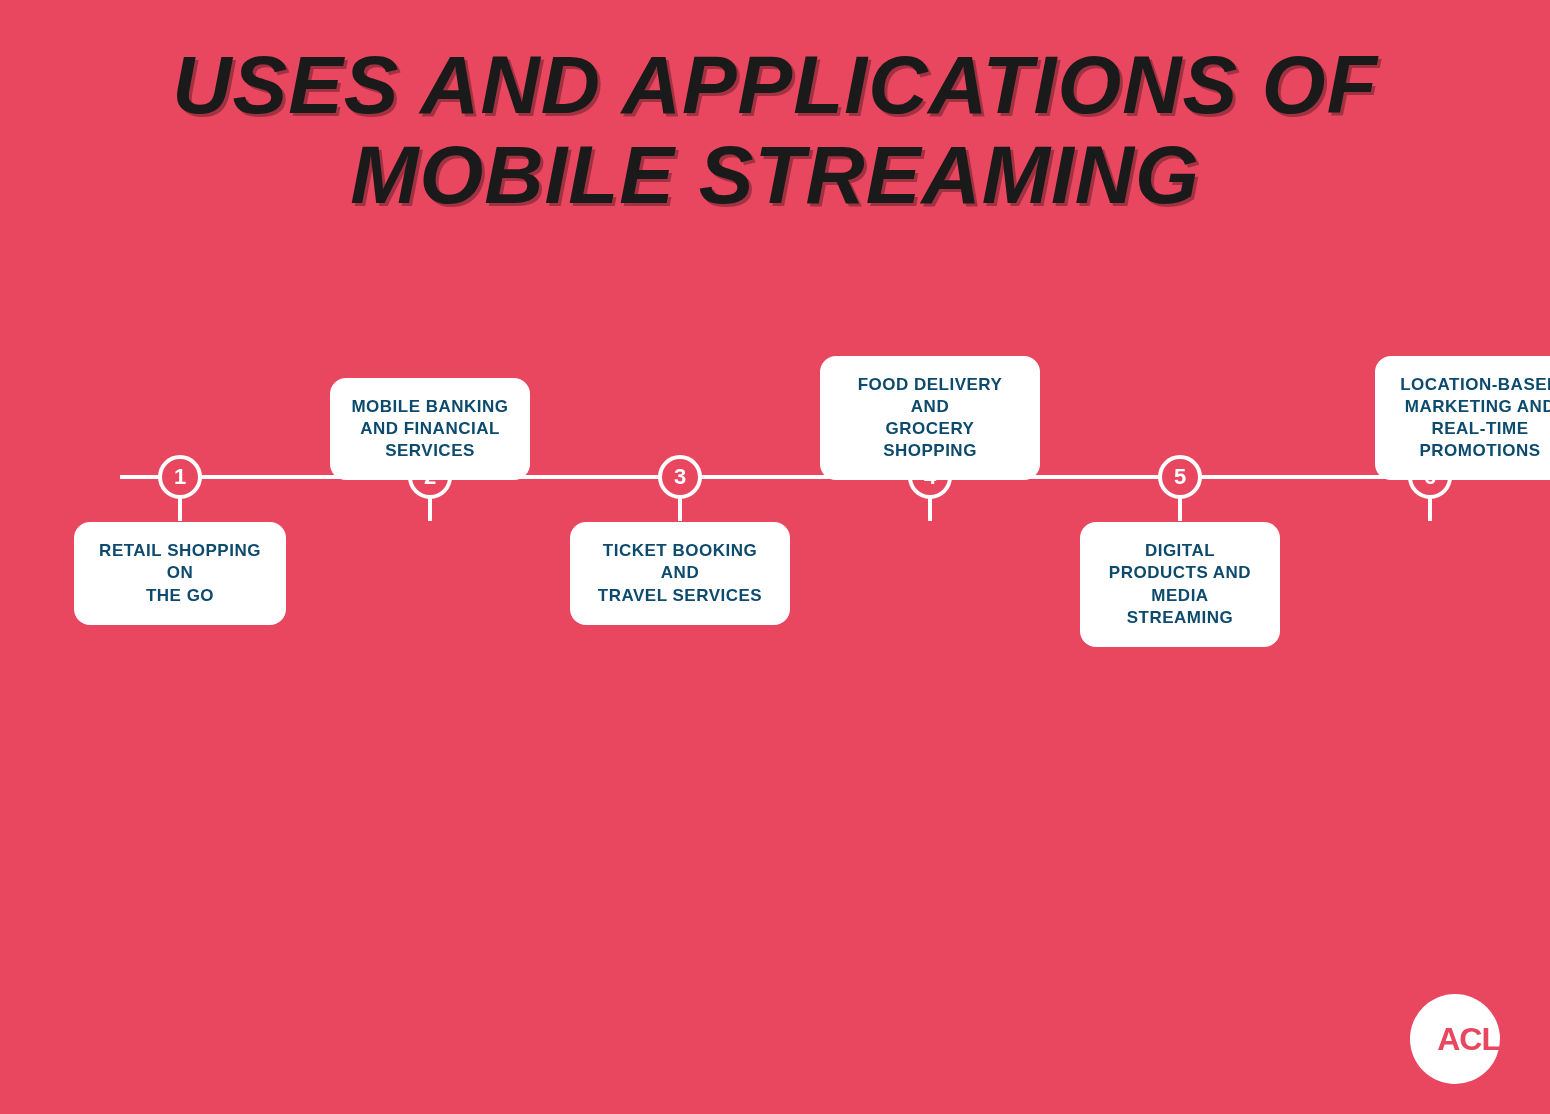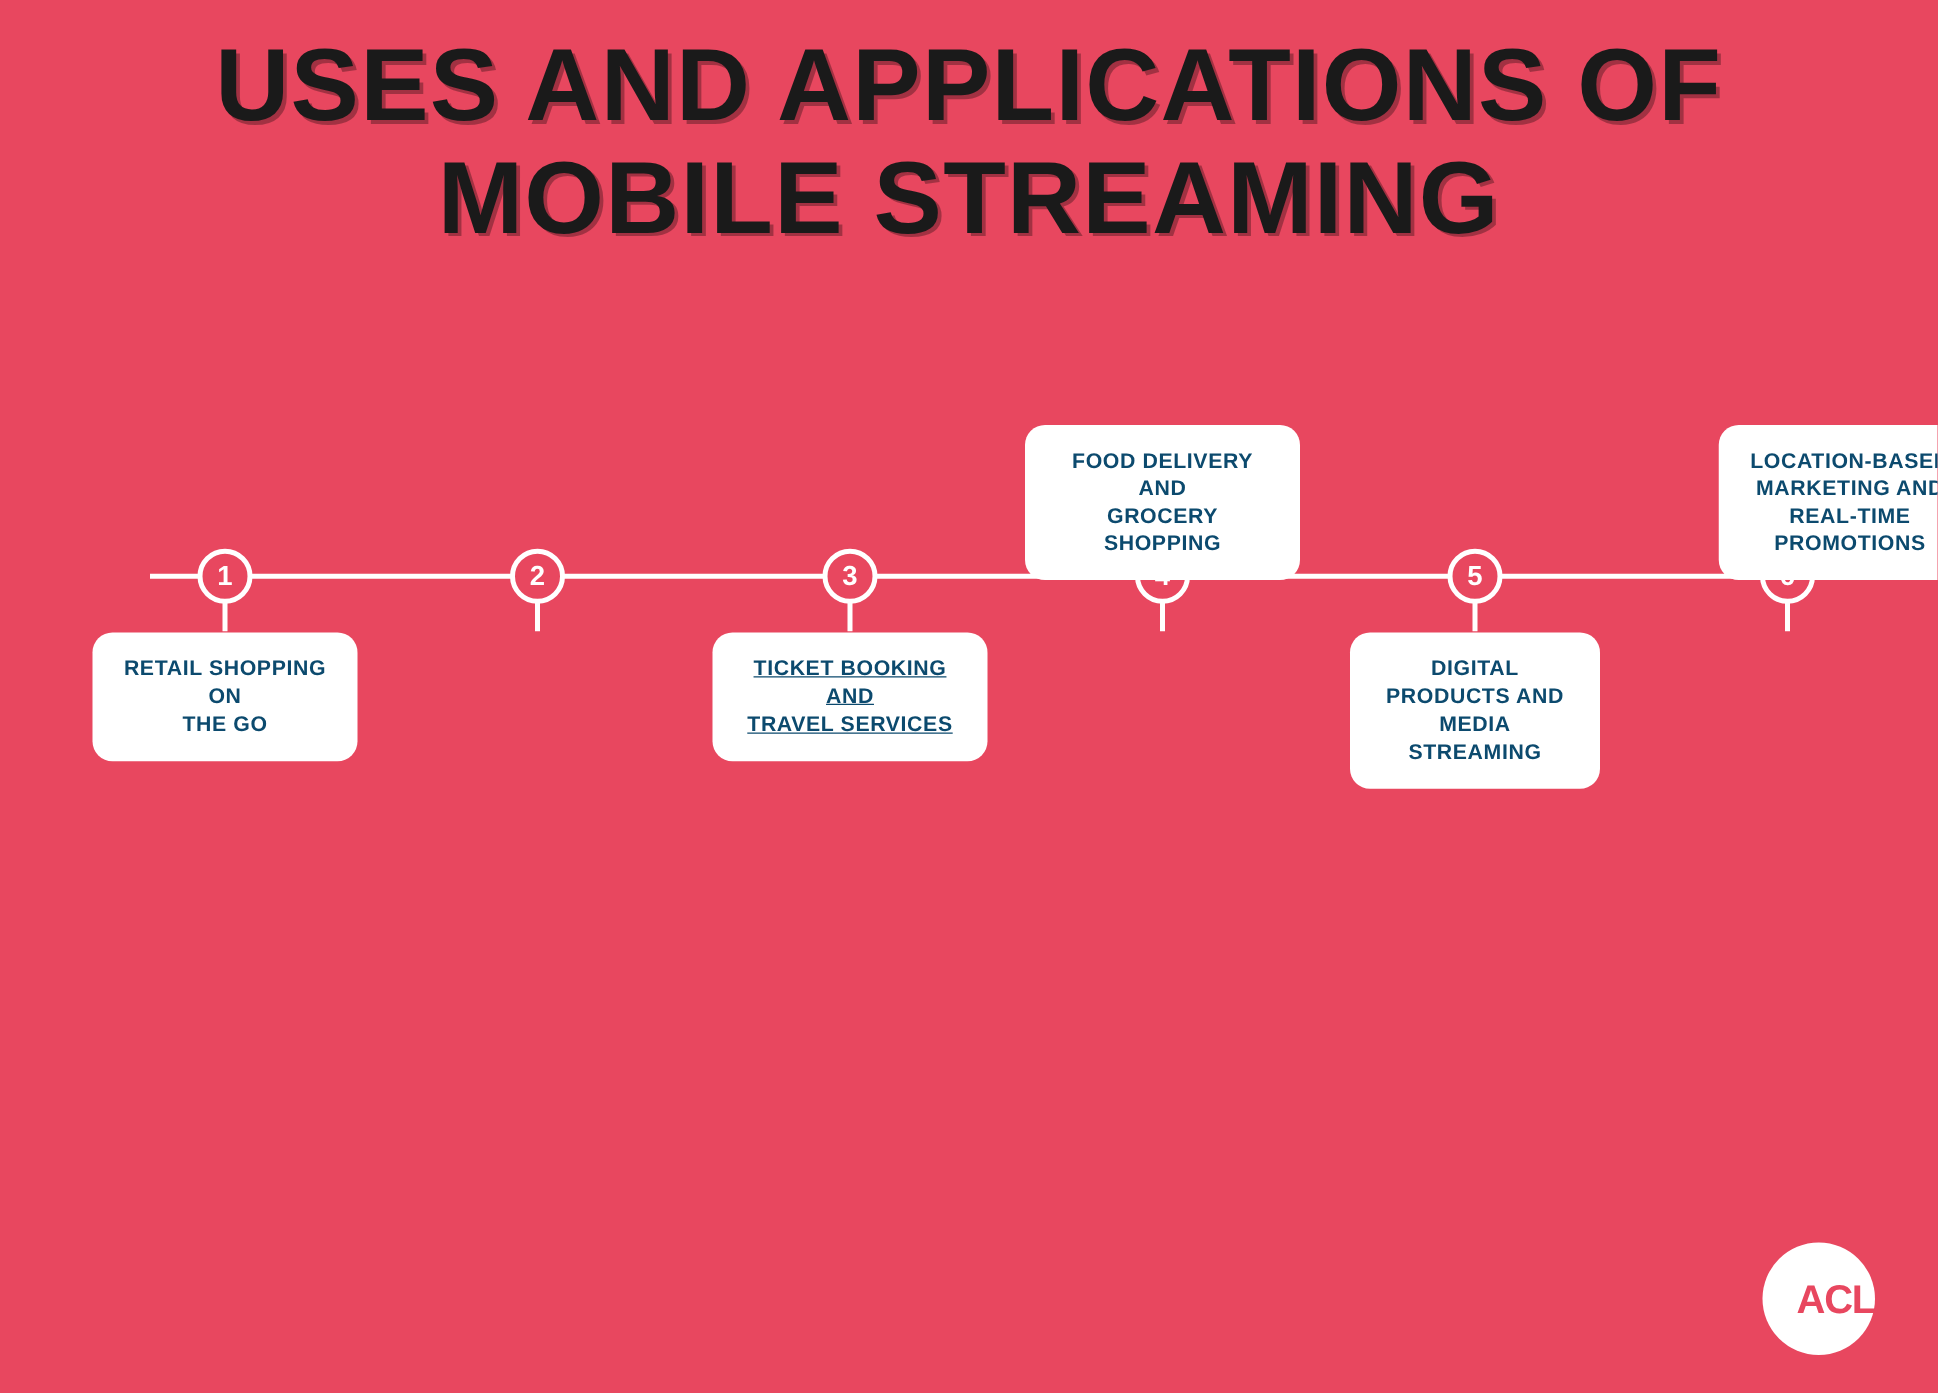--- a/index.html
+++ b/index.html
@@ -9,22 +9,23 @@
       height: 1114px;
       background-color: #E8475F;
       font-family: 'Arial Black', 'Arial', sans-serif;
       overflow: hidden;
       position: relative;
     }
 
     
     .title-section {
       text-align: center;
-      padding-top: 24px;
+      padding-top: 40px;
       padding-bottom: 20px;
+      font-style: italic;
     }
 
     .main-title {
       font-size: 82px;
       font-weight: 900;
       color: #1a1a1a;
       line-height: 1.1;
       text-shadow: 3px 3px 0px rgba(0,0,0,0.3);
       letter-spacing: 1px;
     }
@@ -137,20 +138,28 @@
   </div>
 
   <div class="node" style="left: 1120px;">
     <span>5</span>
   </div>
 
   <div class="node" style="left: 1370px;">
     <span>6</span>
   </div>
 
+  <div class="card" style="
+    width: 200px;
+    left: 370px;
+    transform: translateX(-50%);
+    bottom: 240px;
+  ">
+    MOBILE BANKING<br>AND FINANCIAL<br>SERVICES
+  </div>
 
   <div style="
     position: absolute;
     left: 370px;
     width: 4px;
     height: 44px;
     background: white;
     bottom: 199px;
     transform: translateX(-50%);
     z-index: 1;
@@ -214,21 +223,20 @@
     top: 197px;
     transform: translateX(-50%);
     z-index: 1;
   "></div>
 
   <div class="card" style="
     width: 220px;
     left: 620px;
     transform: translateX(-50%);
     top: 242px;
-    text-decoration: underline;
   ">
     TICKET BOOKING AND<br>TRAVEL SERVICES
   </div>
 
   <div style="
     position: absolute;
     left: 620px;
     width: 4px;
     height: 44px;
     background: white;

